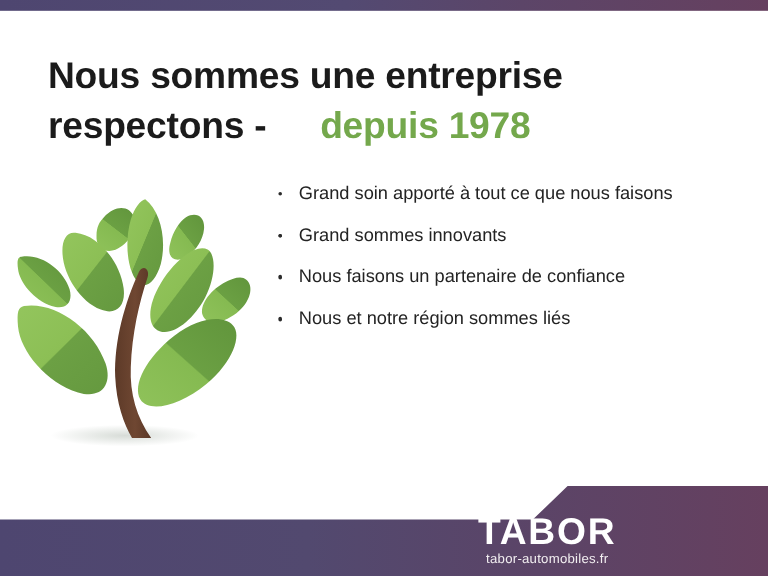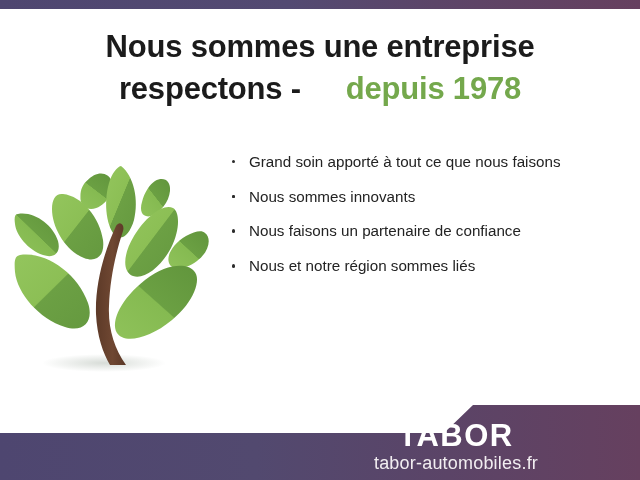--- a/index.html
+++ b/index.html
@@ -28,23 +28,23 @@
   .slide {
     position: absolute;
     left: 0; top: 0;
     width: 640px; height: 480px;
     background: #ffffff;
   }
 
   
   .headline {
     position: absolute;
-    left: 40px; top: 26px;
+    left: 40px; top: 42px;
     width: 560px;
-    text-align: center;
+    text-align: left;
     font-size: 31px;
     font-weight: bold;
     line-height: 1.36;
     letter-spacing: -0.2px;
     color: #1b1b1b;
   }
   .headline .hl-line { display: block; white-space: nowrap; }
   .headline .accent { color: #74a84c; margin-left: 28px; }
   .headline .dash { color: #1b1b1b; }
 
@@ -102,21 +102,21 @@
   .brand-name {
     font-size: 31px;
     font-weight: bold;
     color: #ffffff;
     letter-spacing: 1.5px;
     line-height: 1;
     margin: 0 0 3px 0;
     font-family: "Liberation Sans", sans-serif;
   }
   .brand-url {
-    font-size: 18px;
+    font-size: 11px;
     color: #f2eef1;
     letter-spacing: 0.2px;
     line-height: 1;
     margin: 0;
   }
 </style>
 </head>
 <body>
 
 <div class="slide">
@@ -177,21 +177,21 @@
         <path d="M186 123 C194 131 186 154 164 172 C141 191 116 196 109 185 C102 173 114 150 137 132 C159 115 179 115 186 123 Z" fill="url(#lfB)"></path>
       </g>
 
       <path d="M108 78 C96 104 87 136 88 166 C89 188 95 205 102 217 L118 217 C106 200 100 180 101 158 C102 130 108 104 115 83 C117 77 112 72 108 78 Z" fill="url(#trunkG)"></path>
     </svg>
   </div>
 
   <ul class="bullets">
     <li><span class="dot"></span><span>Grand soin apporté à tout ce que nous faisons</span></li>
     <li><span class="dot"></span></li>
-    <li><span class="dot"></span><span>Nous sommes innovants</span></li>
+    <li><span class="dot"></span><span>Grand sommes innovants</span></li>
     <li><span class="dot"></span><span>Nous faisons un partenaire de confiance</span></li>
     <li><span class="dot"></span><span>Nous et notre région sommes liés</span></li>
   </ul>
 
   <div class="footer">
     <svg viewBox="0 0 640 480" width="640" height="480" xmlns="http://www.w3.org/2000/svg">
       <defs>
         <linearGradient id="barG" x1="0" y1="0" x2="1" y2="0">
           <stop offset="0%" stop-color="#4e4670"></stop>
           <stop offset="40%" stop-color="#52496f"></stop>

